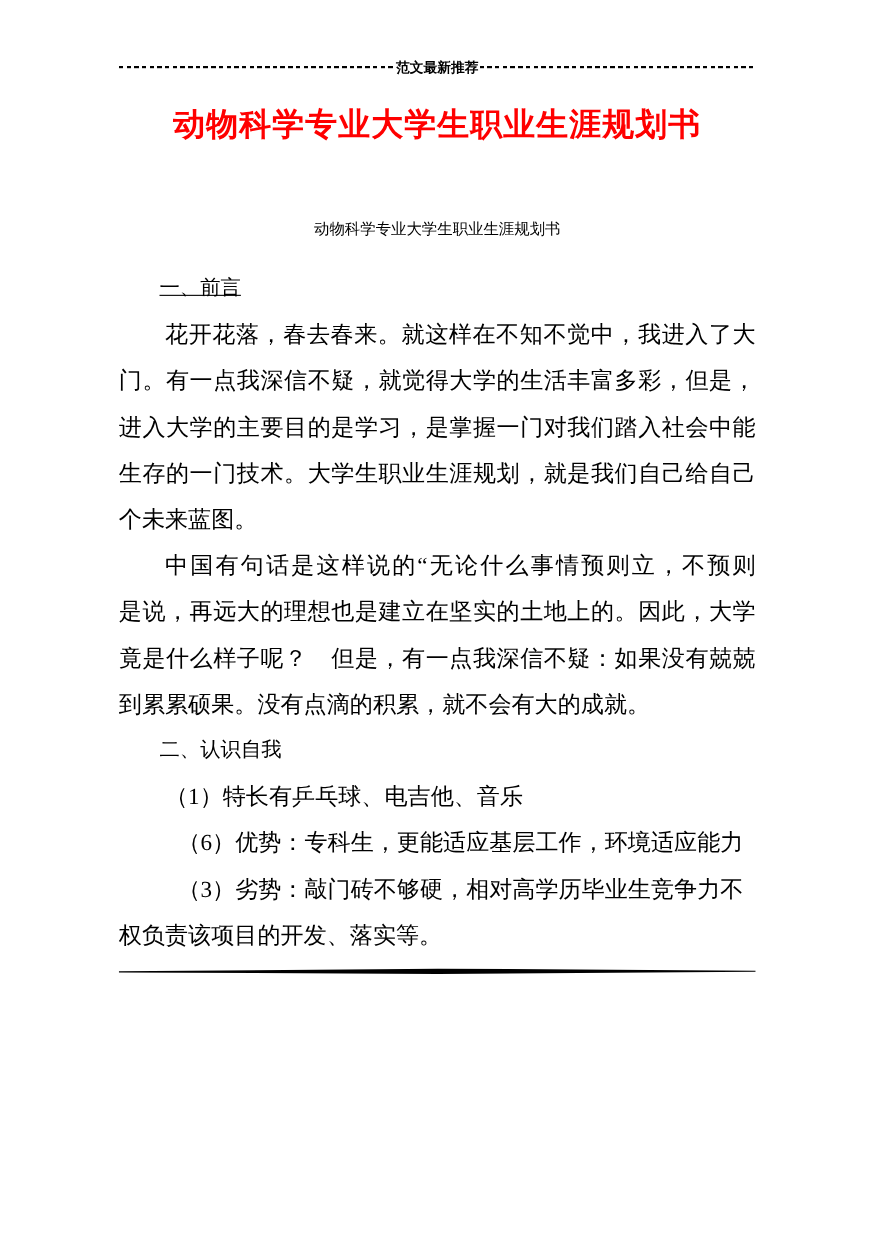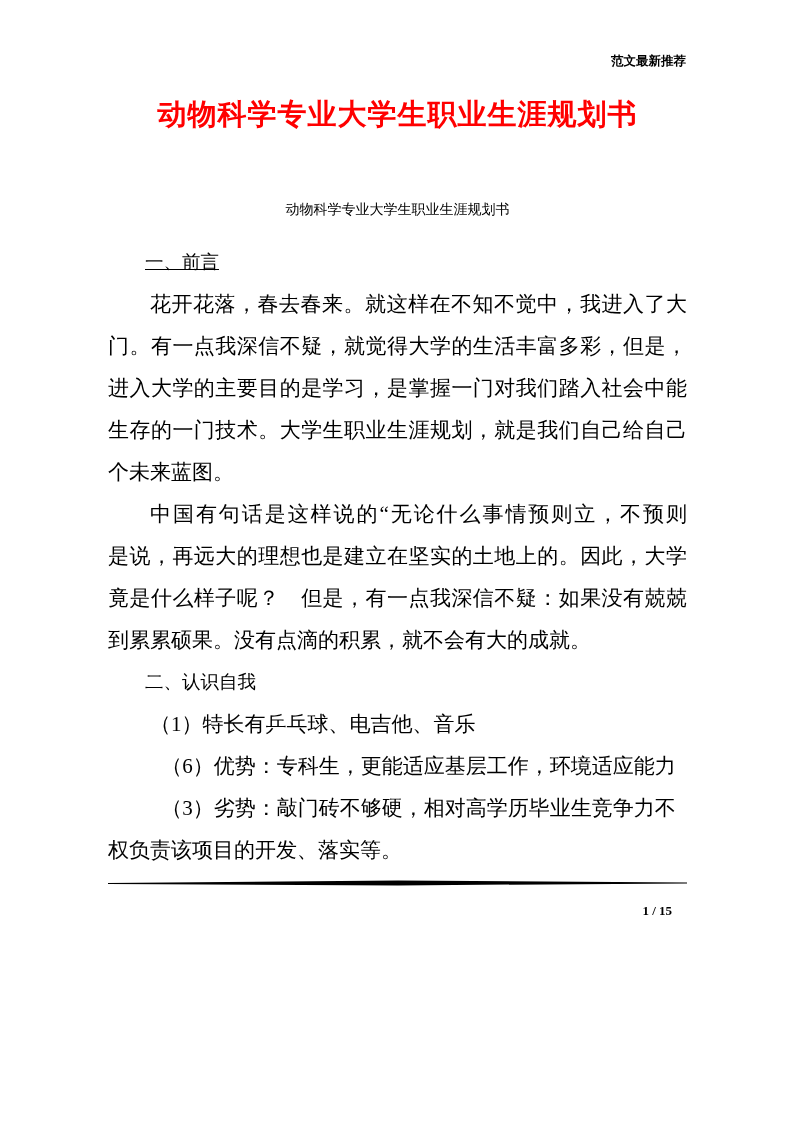--- a/index.html
+++ b/index.html
@@ -8,21 +8,21 @@
     width:793px; height:1122px;
     margin:0 auto;
     background:#ffffff;
     color:#000000;
     font-family:"Liberation Serif","DejaVu Serif",serif;
     box-sizing:border-box;
     padding:54px 106px 0 108px;
     overflow:hidden;
   }
   
-  .band { display:flex; align-items:flex-end; height:14px;flex-direction:column; }
+  .band { display:flex; align-items:center; height:14px; }
   .band .dash {
     flex:1; height:2px;
     background:repeating-linear-gradient(90deg,#000 0 4px,transparent 4px 7px);
   }
   .band .band-label {
     font-size:12.5px; line-height:14px;
     padding:0 1px; white-space:nowrap; font-weight:bold;
   }
   
   .doc-title {
@@ -92,15 +92,14 @@
 
   <div class="line plain first">（1）特长有乒乓球、电吉他、音乐</div>
   <div class="line plain first">（6）优势：专科生，更能适应基层工作，环境适应能力强。</div>
   <div class="line plain first">（3）劣势：敲门砖不够硬，相对高学历毕业生竞争力不足。</div>
   <div class="line plain">权负责该项目的开发、落实等。</div>
 
   <svg class="footer-rule" width="579" height="6" viewBox="0 0 579 6" xmlns="http://www.w3.org/2000/svg">
     <polygon points="0,3 290,0.6 579,2.4 579,3.4 290,5.4 0,4" fill="#000000"></polygon>
   </svg>
 
-  <div class="page-number">1 / 15</div>
 
 </div>
 
 </body></html>

